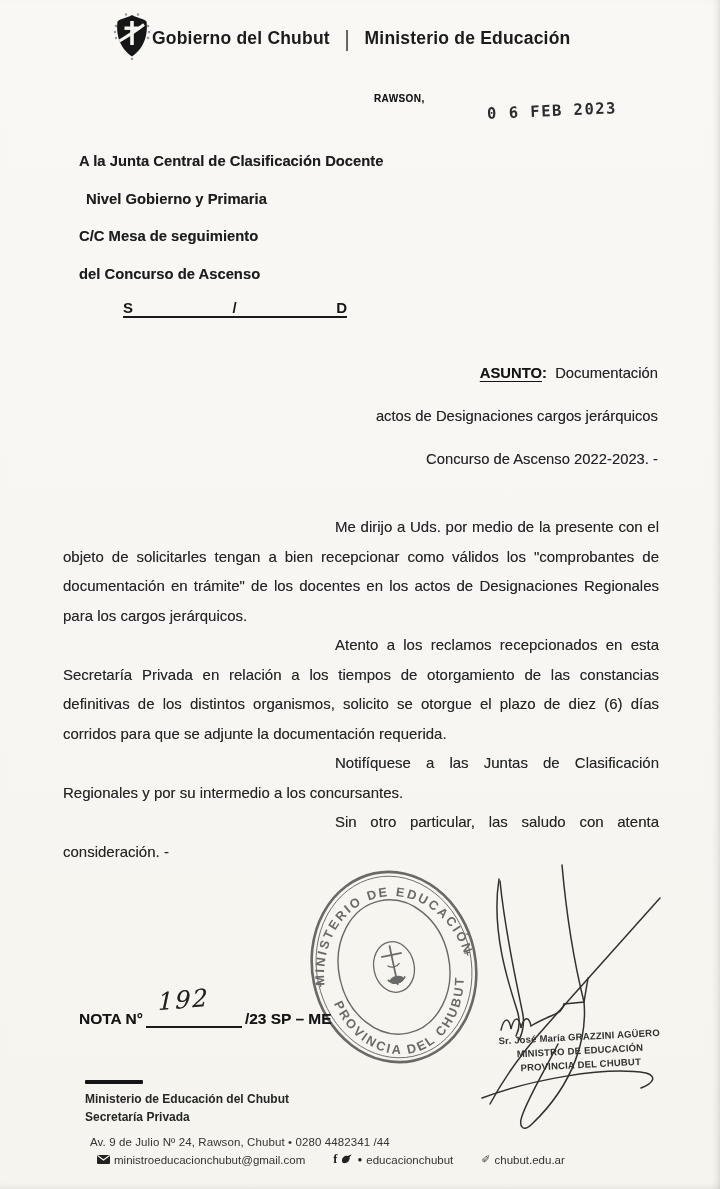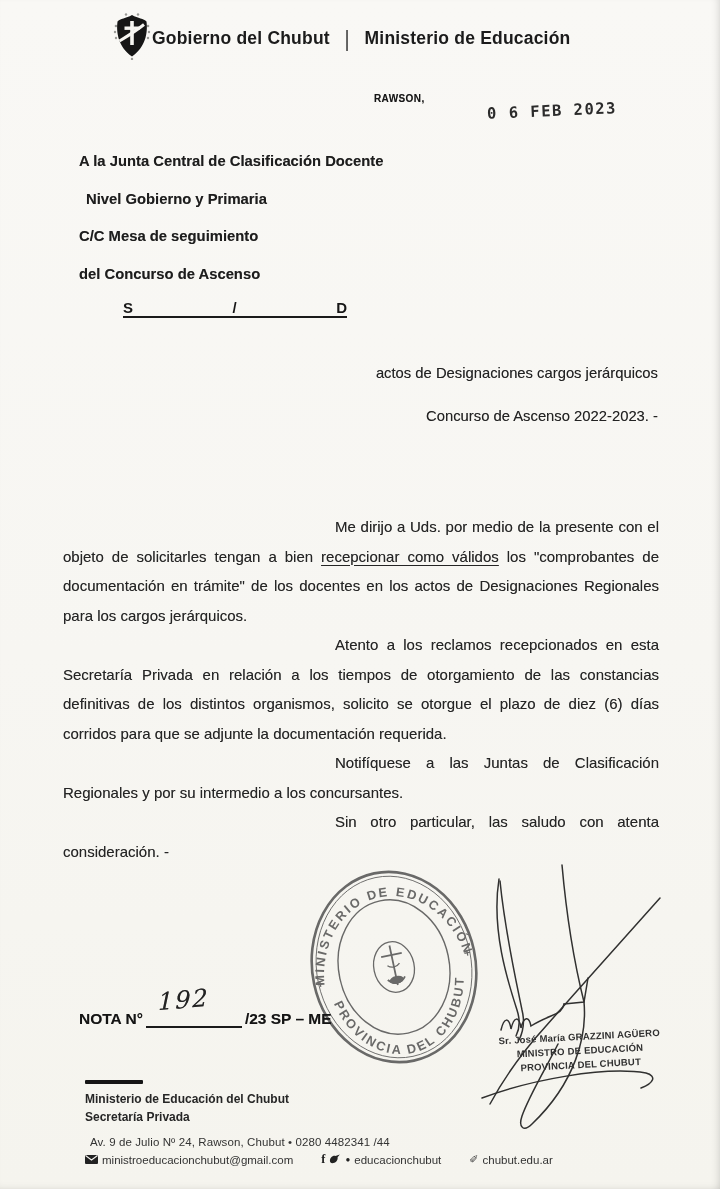--- a/index.html
+++ b/index.html
@@ -24,38 +24,38 @@
   .recip div:nth-child(2){padding-left:7px;}
   .sd{left:123px;top:292px;width:224px;height:24px;border-bottom:2.5px solid #1a1a1a;
       display:flex;justify-content:space-between;align-items:flex-end;font-size:15px;font-weight:700;color:#161616;}
   
   .subject{right:62px;top:352px;width:360px;text-align:right;font-size:14.8px;line-height:43px;color:#232323;white-space:nowrap;}
   .subject .lbl{font-weight:700;text-decoration:underline;text-underline-offset:3px;color:#141414;}
   .subject .colon{font-weight:700;}
   
   .bodytxt{left:63px;top:512px;width:596px;font-size:15px;line-height:29.5px;text-align:justify;color:#252525;}
   .bodytxt p{margin:0;text-indent:272px;}
-  .u{text-decoration:underline;text-underline-offset:3px;}
+  .u{text-underline-offset:3px;}
   
   .stamp{left:306px;top:866px;width:176px;height:202px;transform:rotate(-12deg);opacity:.82;}
   
   .signature{left:468px;top:850px;width:218px;height:292px;}
   .sigtext{left:491px;top:1030px;width:178px;text-align:center;transform:rotate(-3deg);
     font-size:9.5px;font-weight:700;line-height:14px;color:#303030;letter-spacing:.2px;white-space:nowrap;}
   
   .nota{left:79px;top:998px;display:flex;align-items:flex-end;font-size:15.5px;font-weight:700;color:#141414;height:30px;}
   .nota .line{position:relative;width:96px;height:26px;border-bottom:2.5px solid #1a1a1a;margin:0 3px;}
   .nota .numwrap{position:absolute;left:12px;top:-14px;font-family:"DejaVu Serif",serif;font-style:italic;
     font-size:24px;font-weight:400;color:#222;transform:rotate(-5deg) skewX(-6deg);letter-spacing:2px;}
   
   .fbar{left:85px;top:1080px;width:58px;height:4px;background:#151515;border-radius:1px;}
   .f1{left:85px;top:1092px;font-size:12px;font-weight:700;color:#262626;text-align:right;}
   .f2{left:85px;top:1110px;font-size:12px;font-weight:700;color:#262626;}
   .faddr{left:90px;top:1136px;font-size:11.5px;color:#333;letter-spacing:.1px;}
-  .fcontact{left:85px;top:1152px;font-size:11.5px;color:#333;display:flex;align-items:center;gap:10px;white-space:nowrap;}
+  .fcontact{left:97px;top:1152px;font-size:11.5px;color:#333;display:flex;align-items:center;gap:10px;white-space:nowrap;}
   .fcontact .grp{display:flex;align-items:center;gap:4px;}
   .fcontact .sp{width:8px;}
   .fb-glyph{font-weight:700;font-family:"Liberation Serif",serif;font-size:12.5px;color:#222;}
   .ig-glyph{font-size:8px;color:#222;}
   .link-glyph{font-size:11px;color:#333;}
   .softink{text-shadow:0 0 .5px rgba(40,40,40,.45);}
 </style>
 </head>
 <body>
 
@@ -97,20 +97,24 @@
     <div>C/C Mesa de seguimiento</div>
     <div>del Concurso de Ascenso</div>
   </div>
   <div class="abs sd">
     <span>S</span>
     <span>/</span>
     <span>D</span>
   </div>
 
   <div class="abs subject softink">
+    <div>
+      <span class="lbl">ASUNTO</span><span class="colon">:</span>&nbsp;
+      <span>Documentación</span>
+    </div>
     <div>actos de Designaciones cargos jerárquicos</div>
     <div>Concurso de Ascenso 2022-2023. -</div>
   </div>
 
   <div class="abs bodytxt softink">
     <p><span>Me dirijo a Uds. por medio de la presente con el objeto de solicitarles tengan a bien </span><span class="u">recepcionar como válidos</span><span> los "comprobantes de documentación en trámite" de los docentes en los actos de Designaciones Regionales para los cargos jerárquicos.</span></p>
     <p>Atento a los reclamos recepcionados en esta Secretaría Privada en relación a los tiempos de otorgamiento de las constancias definitivas de los distintos organismos, solicito se otorgue el plazo de diez (6) días corridos para que se adjunte la documentación requerida.</p>
     <p>Notifíquese a las Juntas de Clasificación Regionales y por su intermedio a los concursantes.</p>
     <p>Sin otro particular, las saludo con atenta consideración. -</p>
   </div>

